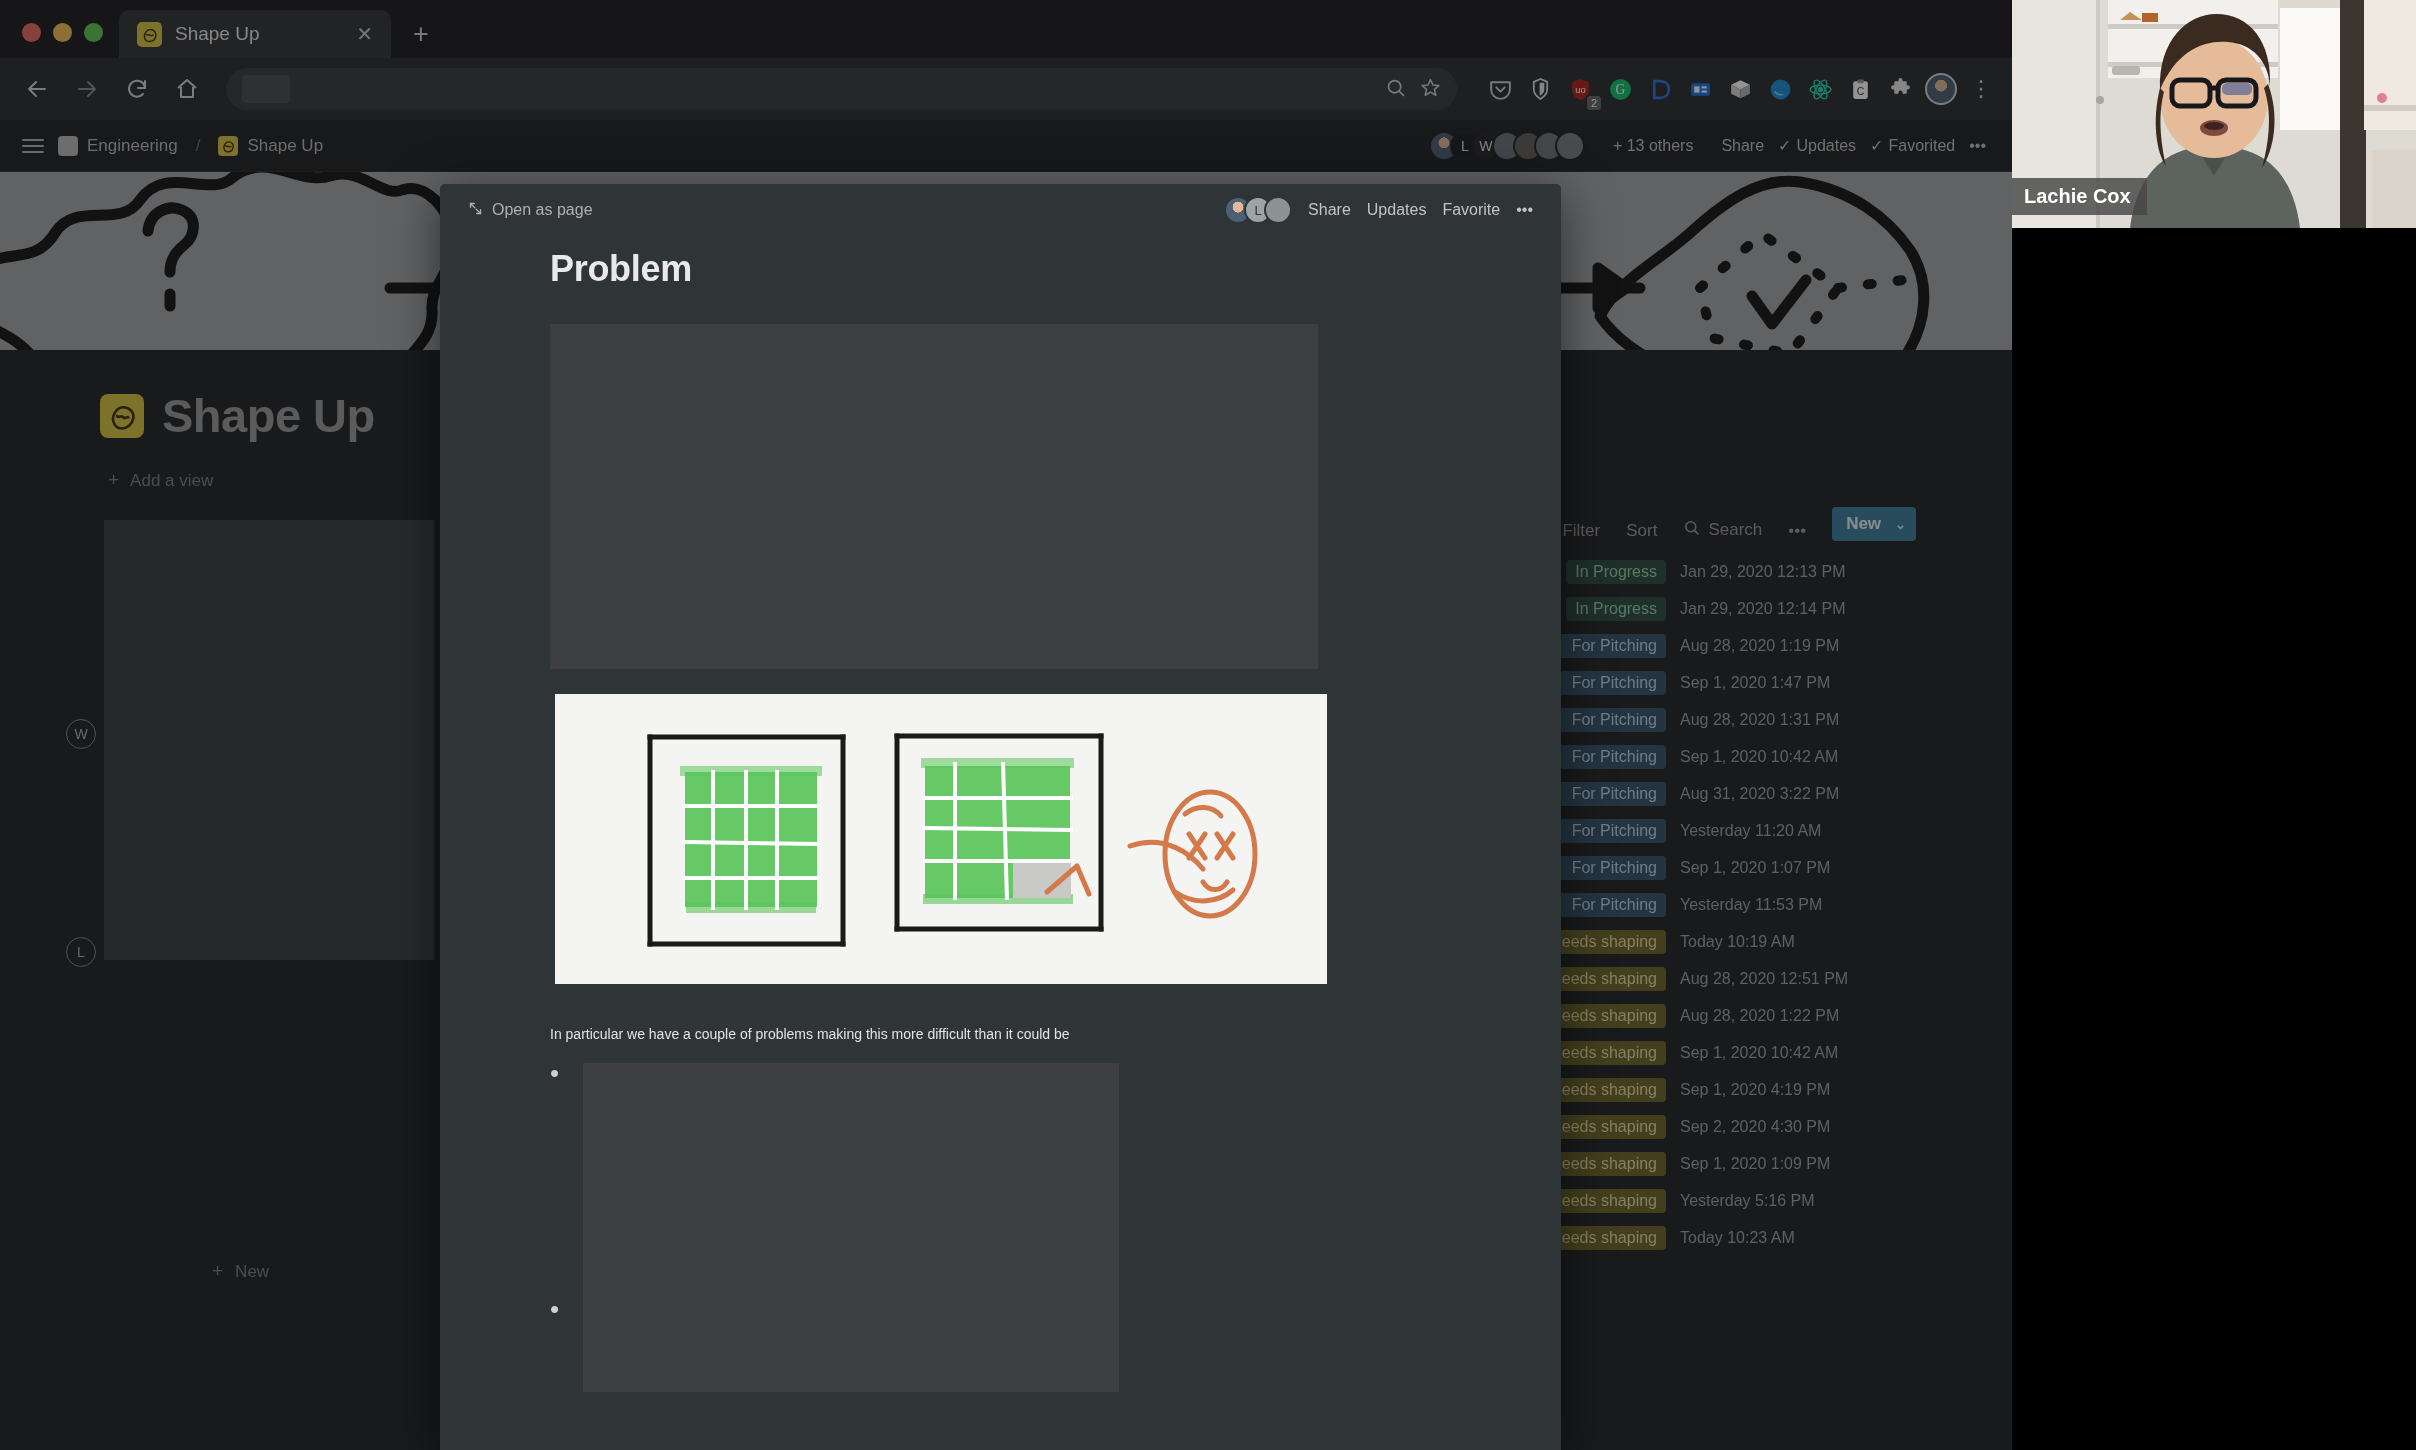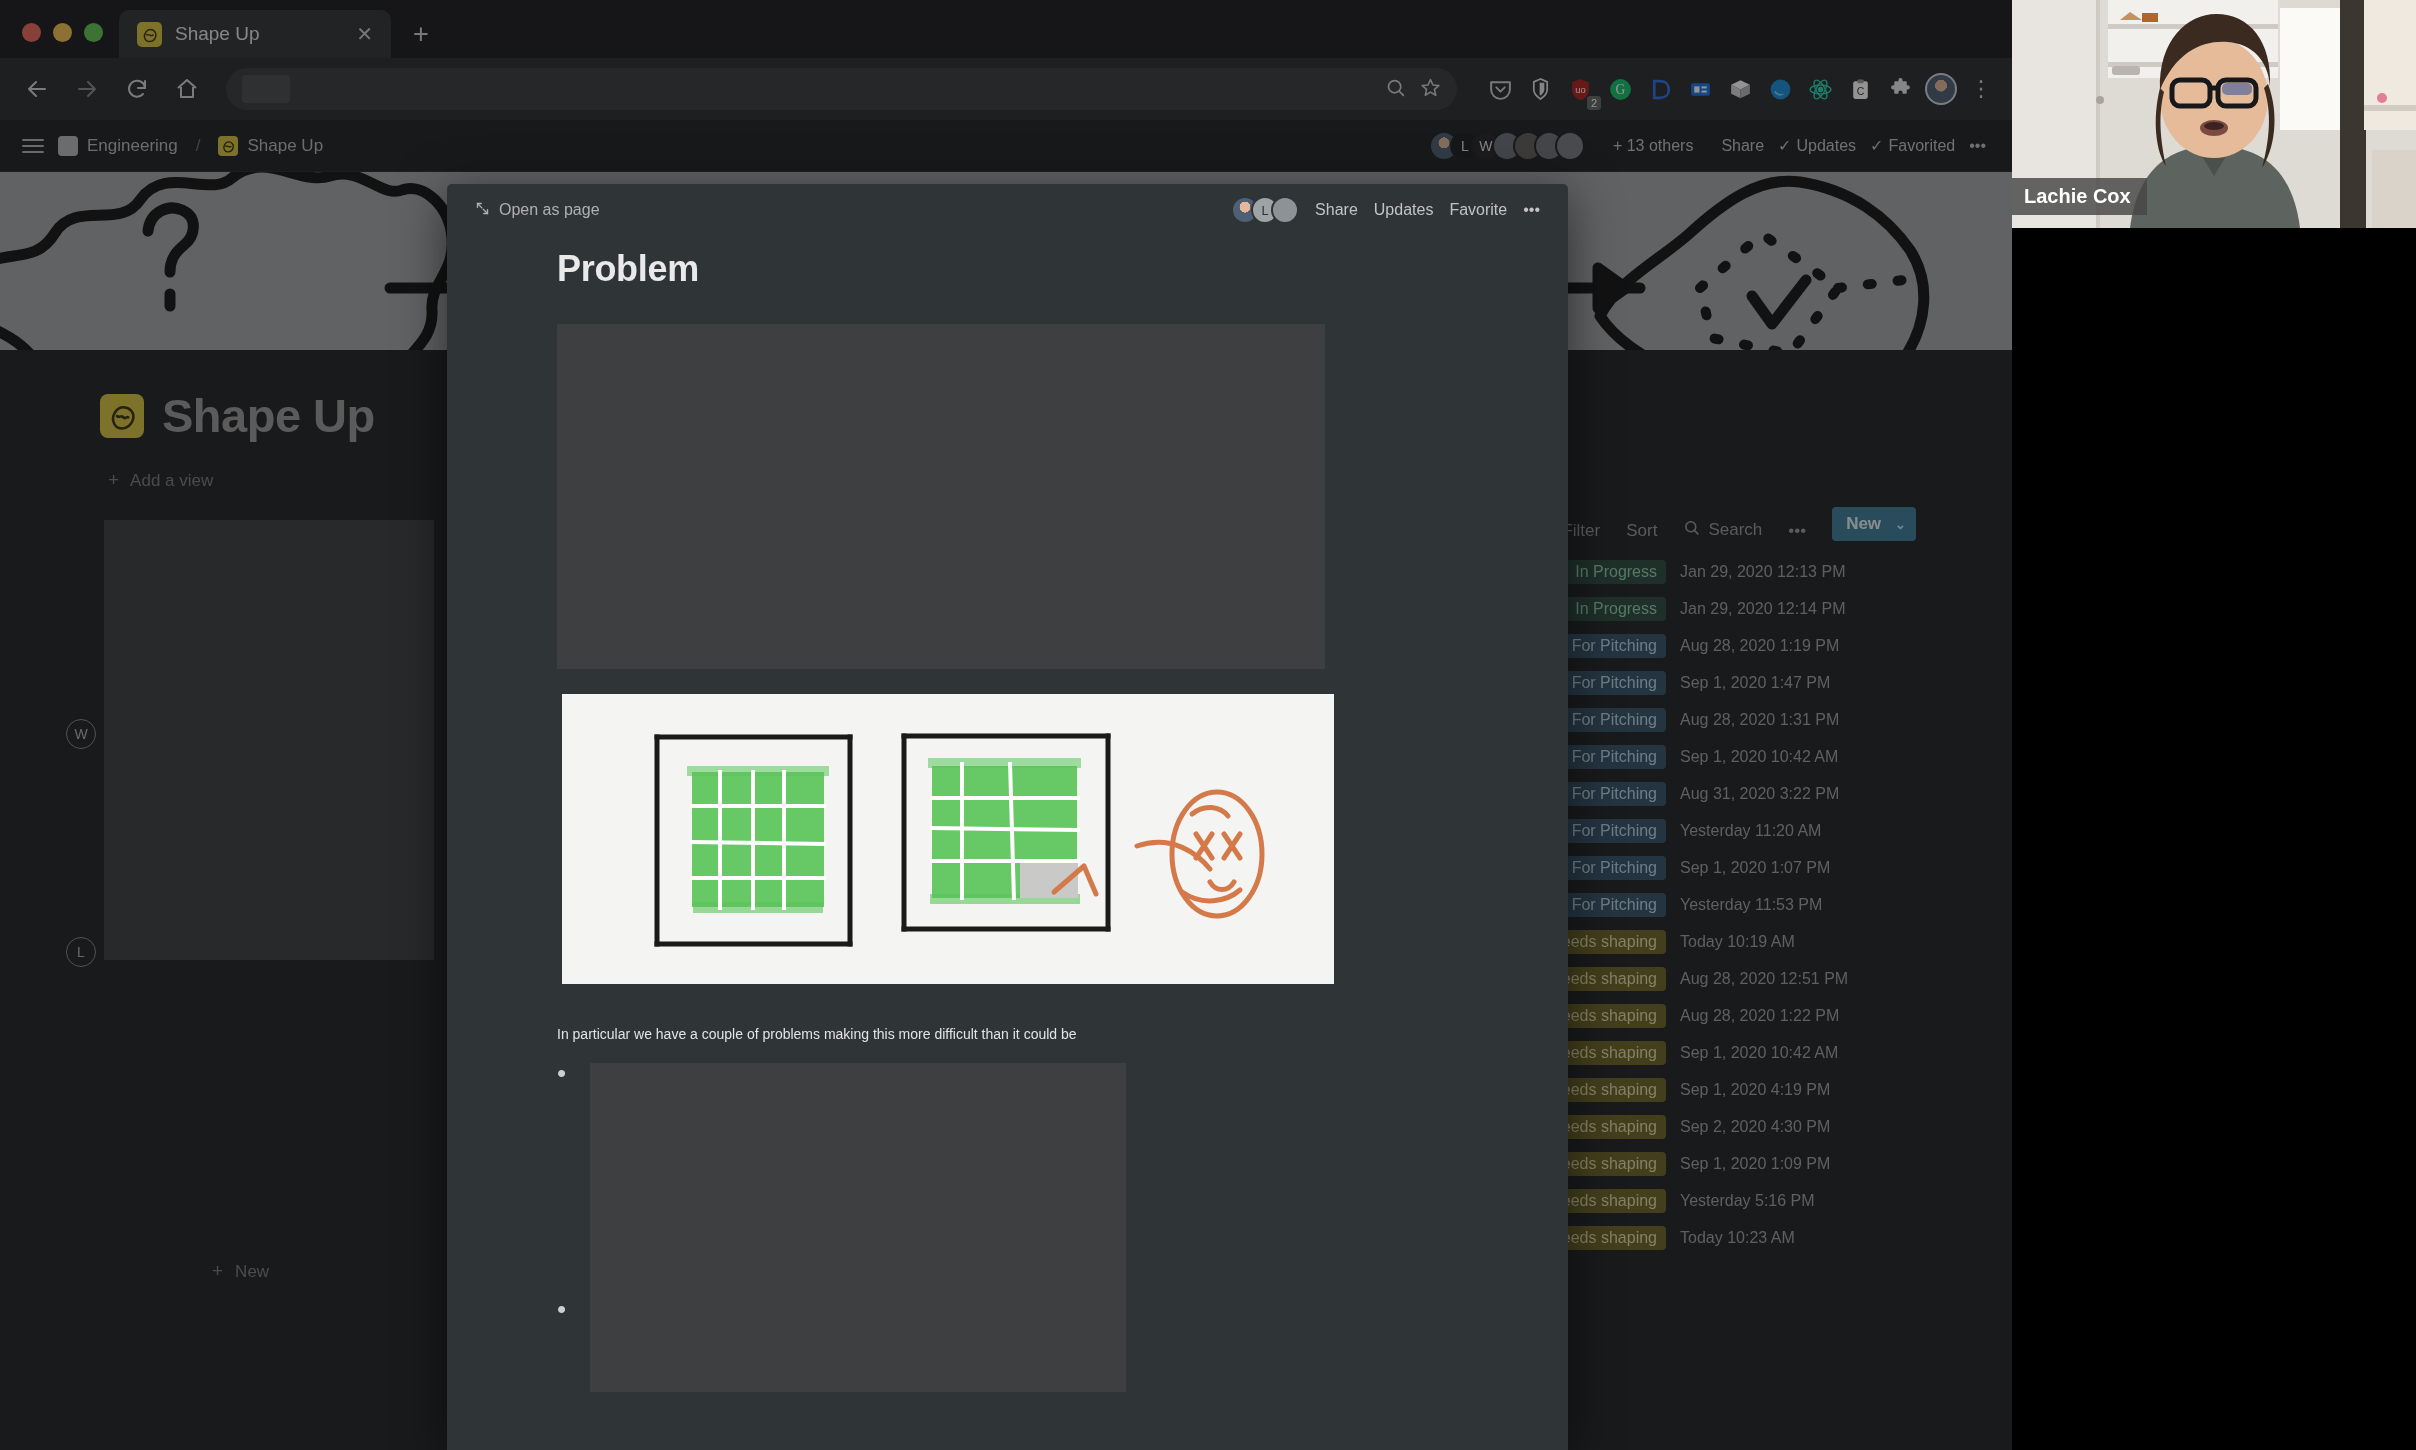--- a/index.html
+++ b/index.html
@@ -120,21 +120,20 @@
 
   .newrow { color: #7d7d7d; font-size: 17px; position: absolute; left: 108px; }
   .newrow .pl { margin-right: 12px; font-size: 19px; }
 
   
   .scrim { position: absolute; left: 0; top: 0; width: 2012px; height: 1450px; background: rgba(15,15,15,0.45); }
   .modal {
     position: absolute; left: 440px; top: 184px; width: 1121px; height: 1266px;
     background: #2f3437; border-radius: 5px 5px 0 0; overflow: hidden;
     box-shadow: 0 10px 50px rgba(0,0,0,.55);
-    margin-left: 7px;
   }
   .modal-top { height: 52px; display: flex; align-items: center; padding: 0 28px; gap: 16px; }
   .open-as-page { color: #b0b0b0; font-size: 16px; display: flex; align-items: center; gap: 9px; }
   .modal-face {
     width: 28px; height: 28px; border-radius: 50%; margin-left: -8px;
     display: flex; align-items: center; justify-content: center;
     font-size: 13px; color: #e2e2e2; border: 2px solid #2f3437; flex: 0 0 auto;
   }
   .modal-face:first-child { margin-left: 0; }
   .modal-link { color: #c3c3c3; font-size: 16px; }

